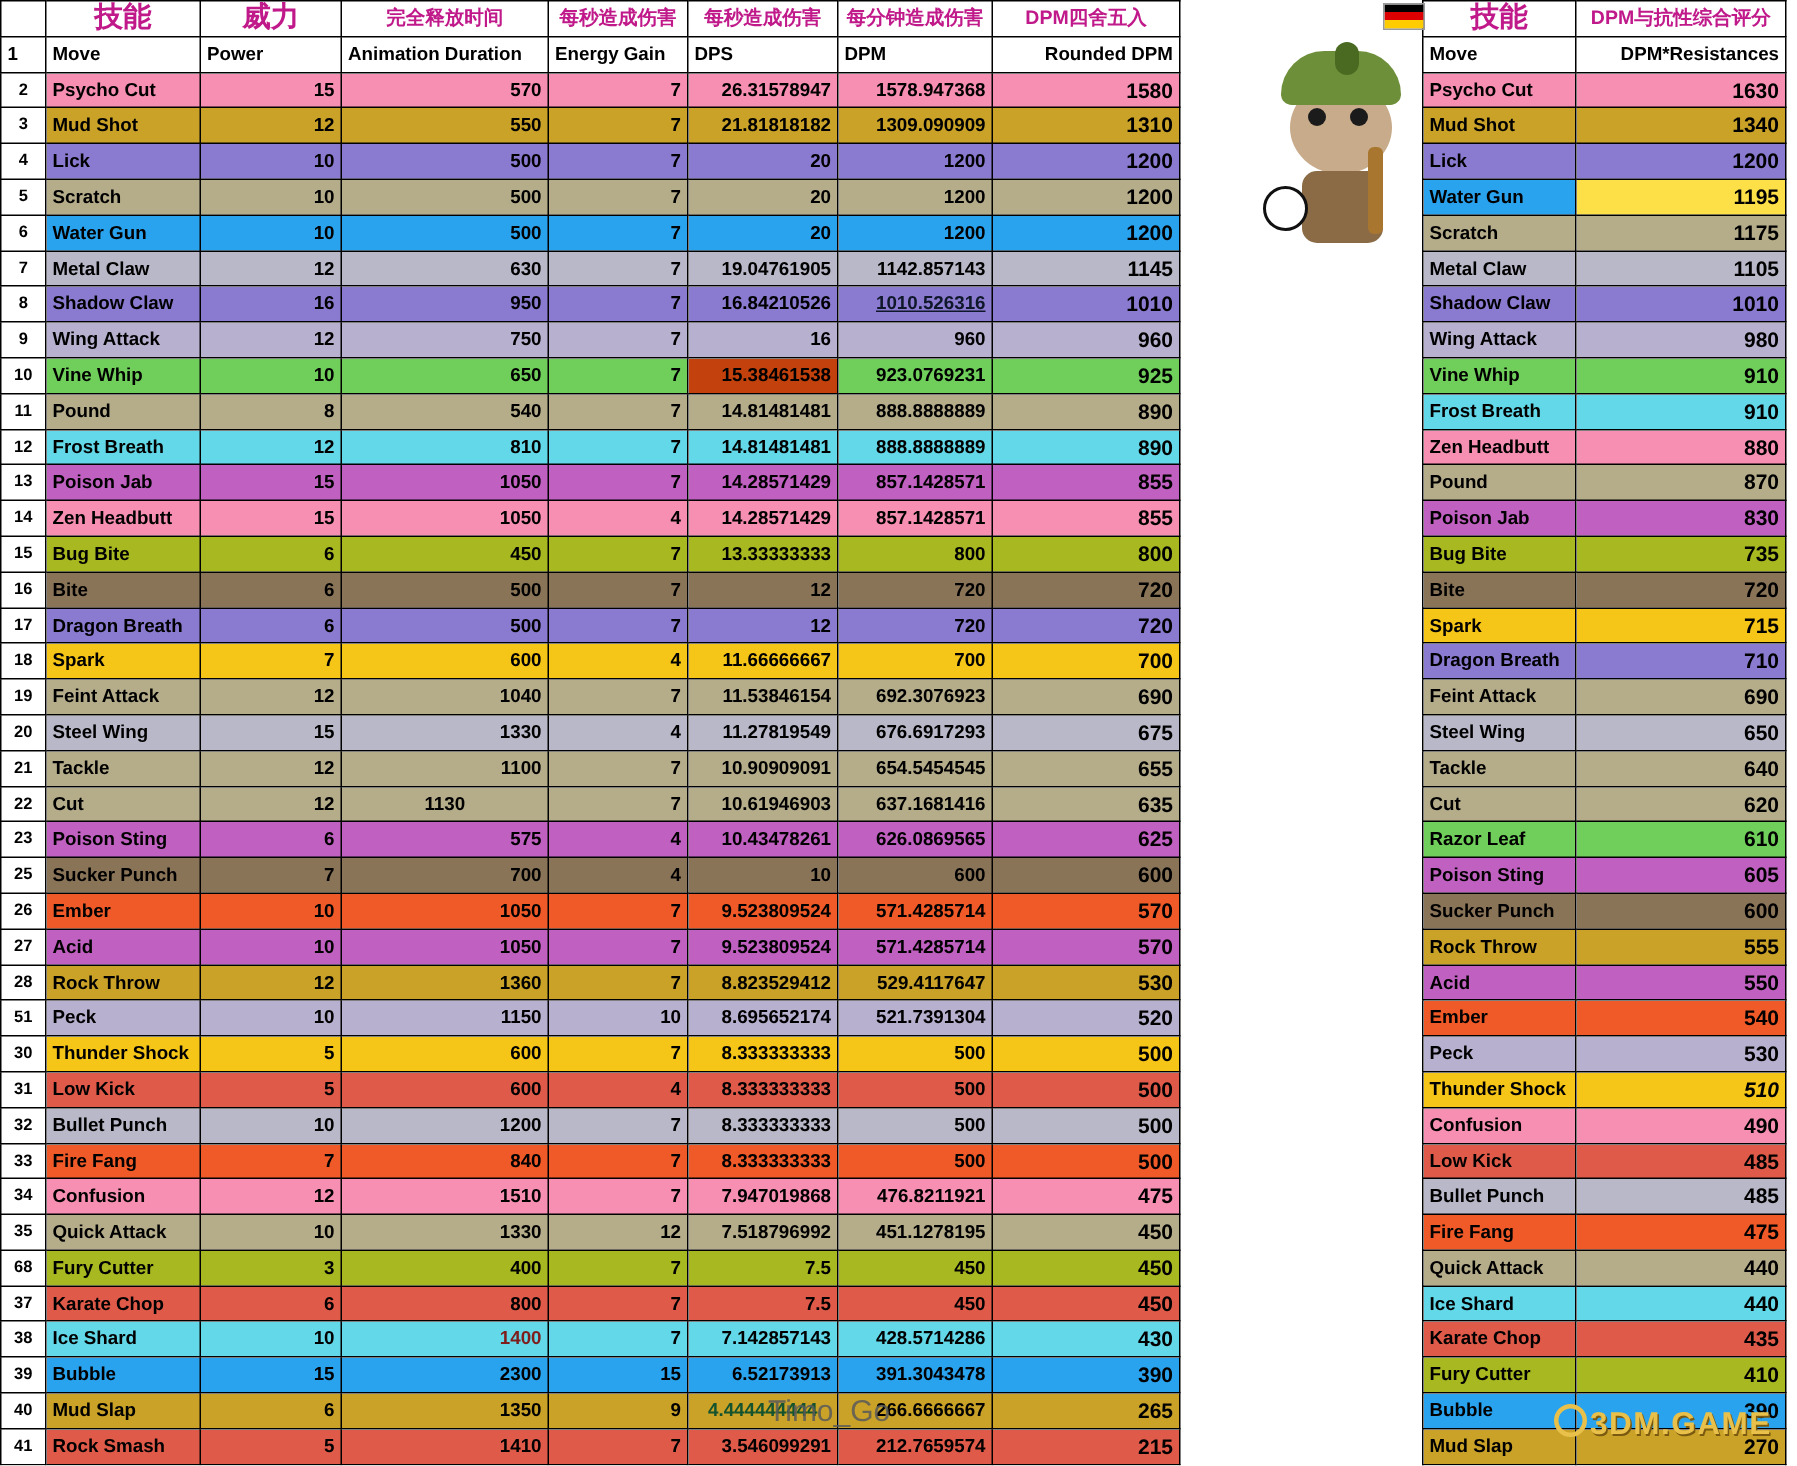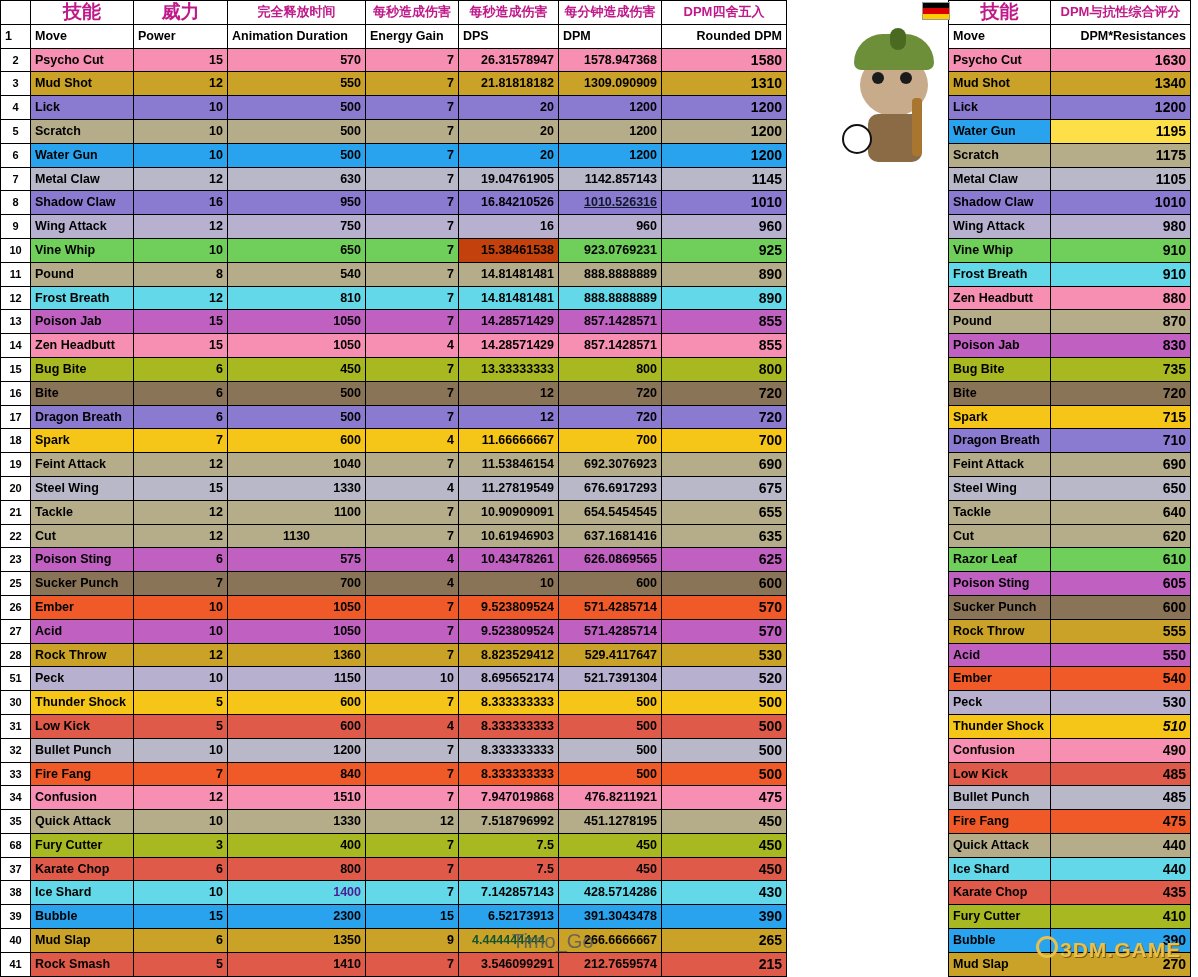--- a/index.html
+++ b/index.html
@@ -499,21 +499,21 @@
             <td class="c-anim num" style="background: rgb(224, 90, 74); color: rgb(0, 0, 0);">800</td>
             <td class="c-energy num" style="background: rgb(224, 90, 74); color: rgb(0, 0, 0);">7</td>
             <td class="c-dps num" style="background: rgb(224, 90, 74); color: rgb(0, 0, 0);">7.5</td>
             <td class="c-dpm num" style="background: rgb(224, 90, 74); color: rgb(0, 0, 0);">450</td>
             <td class="c-round num" style="background: rgb(224, 90, 74); color: rgb(0, 0, 0);">450</td>
           </tr>
           <tr>
             <td class="rownum">38</td>
             <td class="c-move txt" style="background: rgb(98, 216, 232); color: rgb(0, 0, 0);">Ice Shard</td>
             <td class="c-power num" style="background: rgb(98, 216, 232); color: rgb(0, 0, 0);">10</td>
-            <td class="c-anim num" style="background: rgb(98, 216, 232); color: #4c1d95;">1400</td>
+            <td class="c-anim num" style="background: rgb(98, 216, 232); color: #7f1d1d;">1400</td>
             <td class="c-energy num" style="background: rgb(98, 216, 232); color: rgb(0, 0, 0);">7</td>
             <td class="c-dps num" style="background: rgb(98, 216, 232); color: rgb(0, 0, 0);">7.142857143</td>
             <td class="c-dpm num" style="background: rgb(98, 216, 232); color: rgb(0, 0, 0);">428.5714286</td>
             <td class="c-round num" style="background: rgb(98, 216, 232); color: rgb(0, 0, 0);">430</td>
           </tr>
           <tr>
             <td class="rownum">39</td>
             <td class="c-move txt" style="background: rgb(42, 163, 239); color: rgb(0, 0, 0);">Bubble</td>
             <td class="c-power num" style="background: rgb(42, 163, 239); color: rgb(0, 0, 0);">15</td>
             <td class="c-anim num" style="background: rgb(42, 163, 239); color: rgb(0, 0, 0);">2300</td>

